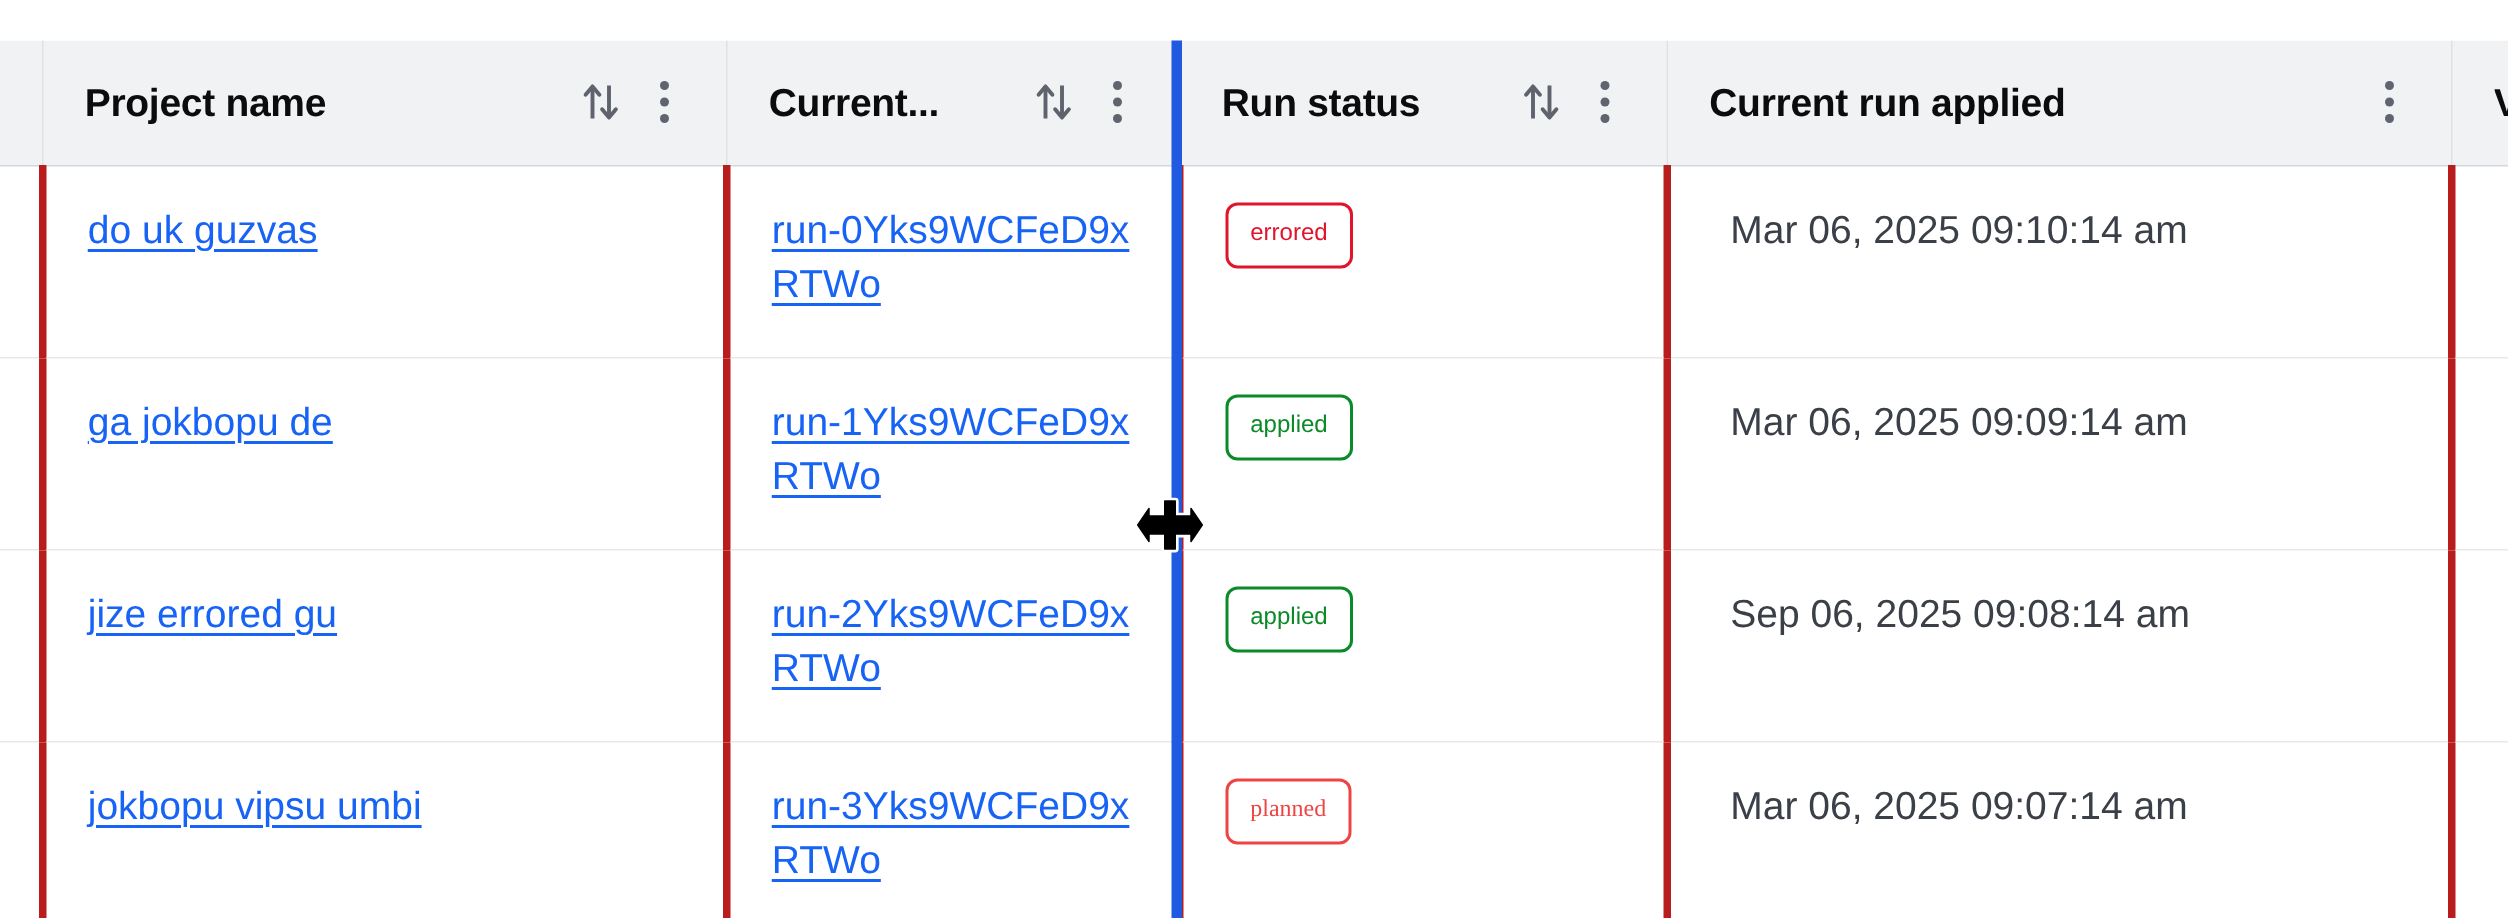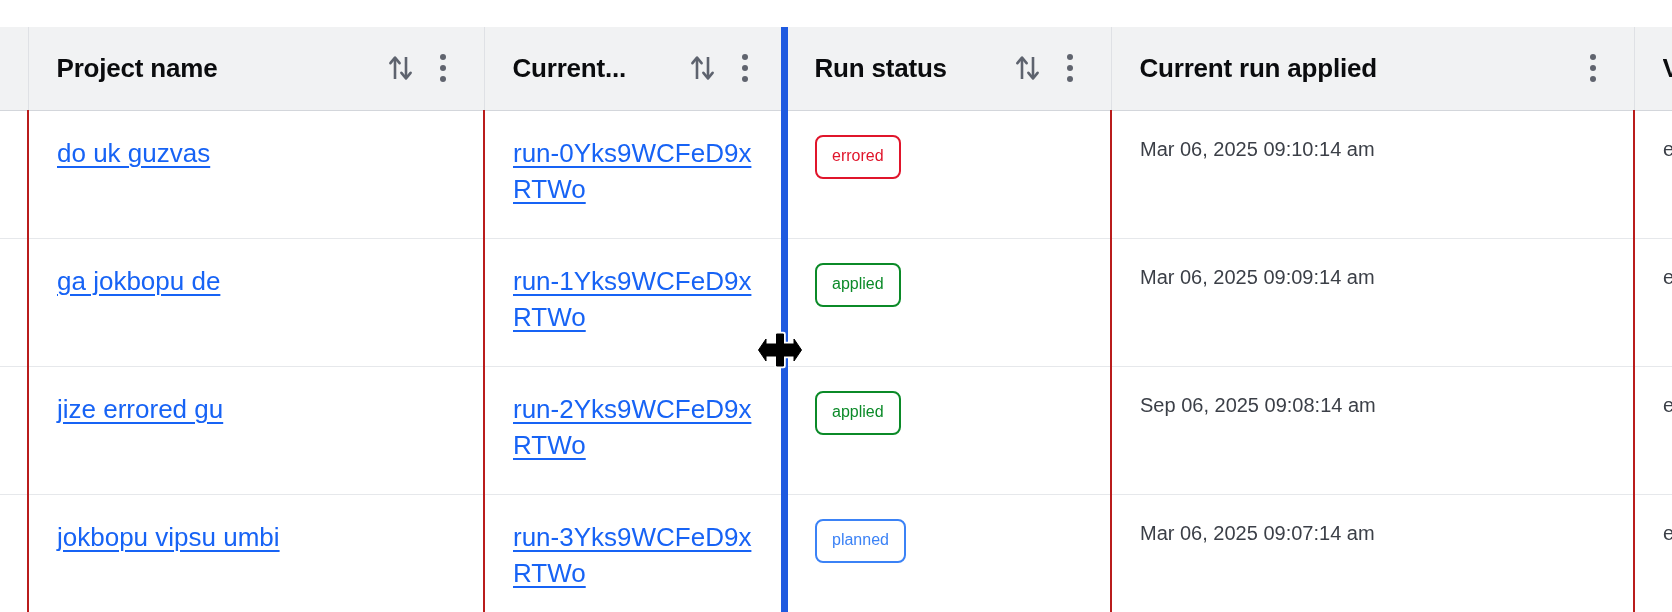--- a/index.html
+++ b/index.html
@@ -94,60 +94,61 @@
     display: block;
     width: 6px;
     height: 6px;
     border-radius: 50%;
     background: #60646e;
   }
 
   
   tbody td {
     border-bottom: 1px solid #e6e8eb;
-    border-right: 2px solid #b91c1c;
+    border-right: 5px solid #b91c1c;
     height: 128px;
     padding: 24px 28px;
     vertical-align: top;
     background: #ffffff;
   }
   tbody td.select-cell { padding: 0; }
   tbody td.last-cell { border-right: none; }
 
   .cell-link {
     font-size: 26px;
     color: #1763f5;
     text-decoration: underline;
     text-underline-offset: 4px;
     text-decoration-thickness: 2px;
     cursor: pointer;
     line-height: 1.42;
     display: inline;
     word-break: break-all;
   }
   .cell-text {
-    font-size: 20px;
+    font-size: 26px;
     color: #3b3f47;
     line-height: 1.42;
     white-space: nowrap;
+    margin-left: 12px;
   }
 
   .badge {
     display: inline-block;
     font-size: 16px;
     line-height: 1;
     padding: 11px 15px 13px;
     border-radius: 8px;
     border: 2px solid currentColor;
     background: #ffffff;
     white-space: nowrap;
   }
   .badge.errored { color: #e0152b; }
   .badge.applied { color: #0b8a28; }
-  .badge.planned { color: #3b82f6; }
+  .badge.planned { color: #ef4444; font-family: Liberation Serif, serif; }
 
   
   .resize-line {
     position: absolute;
     top: 27px;
     left: 781px;
     width: 7px;
     height: 585px;
     background: #1f5ae0;
     z-index: 40;

